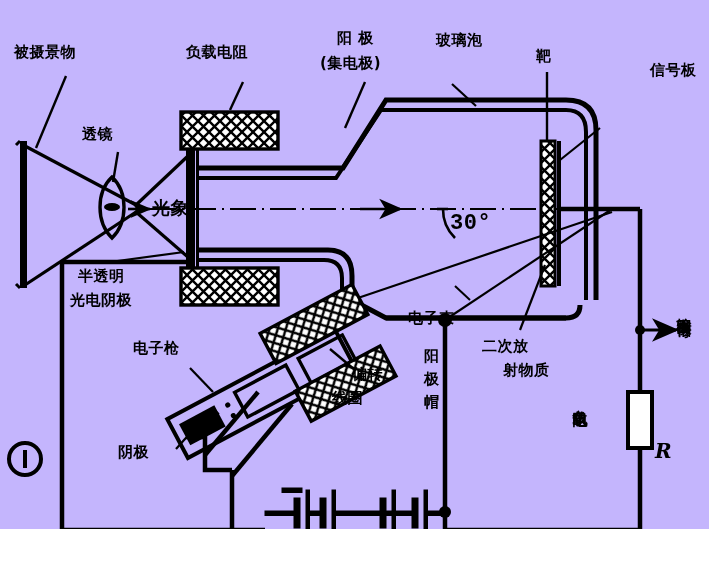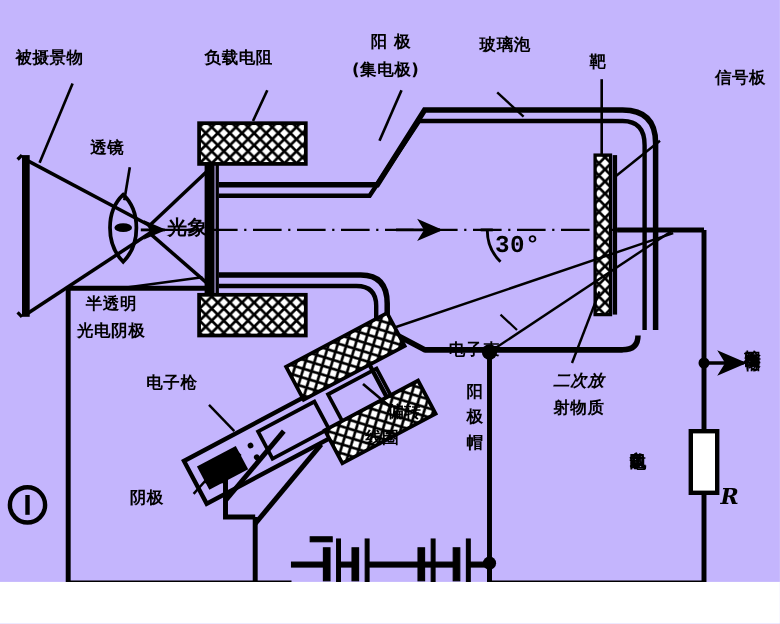--- a/index.html
+++ b/index.html
@@ -285,21 +285,21 @@
 
   <div class="lbl" style="left:352px; top:366px;">偏转</div>
   <div class="lbl" style="left:332px; top:390px;">线圈</div>
 
   <div class="lbl" style="left:408px; top:298px;margin-top:12px;">电子束</div>
 
   <div class="lbl" style="left:424px; top:348px;">阳</div>
   <div class="lbl" style="left:424px; top:371px;">极</div>
   <div class="lbl" style="left:424px; top:394px;">帽</div>
 
-  <div class="lbl" style="left:503px; top:338px;font-style:italic;">二次放</div>
+  <div class="lbl" style="left:482px; top:338px;">二次放</div>
   <div class="lbl" style="left:503px; top:362px;">射物质</div>
 
   <div class="lbl vert" style="left:572px; top:398px;">负载电阻</div>
 
   <div class="lbl num" style="left:655px; top:440px; font-size:20px;">R</div>
 
   <div class="lbl vert" style="left:676px; top:306px;">输出图像信号</div>
 
   <div class="lbl num" style="left:450px; top:212px; font-size:22px; font-style:normal;font-family:Liberation Mono, monospace;">30°</div>
 

